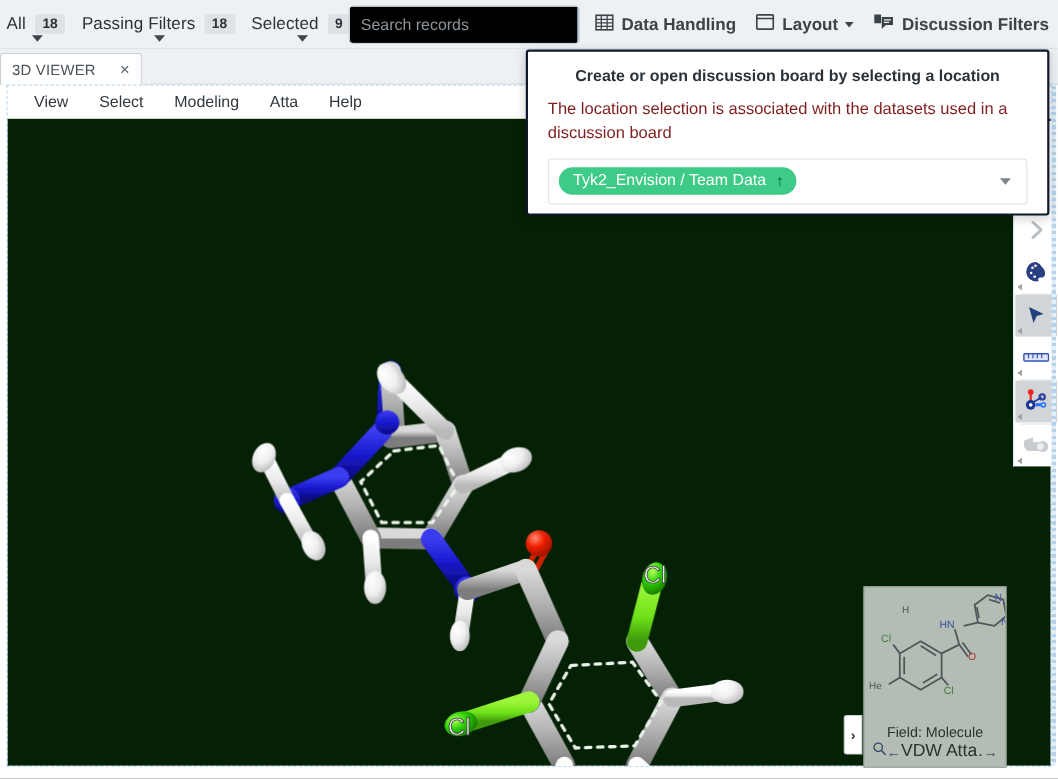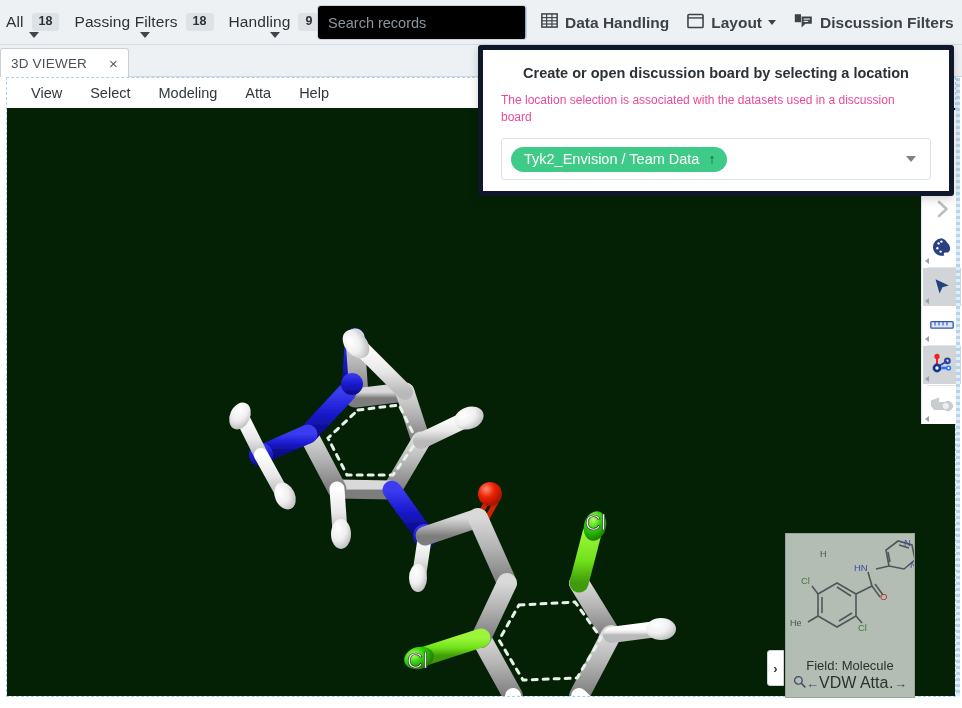--- a/index.html
+++ b/index.html
@@ -262,37 +262,37 @@
     cursor: pointer;
     z-index: 8;
   }
 
   
   .popover {
     position: absolute;
     left: 478px; top: 45px;
     width: 476px; height: 151px;
     background: #ffffff;
-    border: 5px solid #0f172a;
+    border: 2px solid #0f172a;
     border-radius: 3px;
     box-shadow: 0 3px 10px rgba(0,0,0,0.18);
     box-sizing: border-box;
     z-index: 20;
     padding: 15px 18px 0 18px;
   }
   .pop-title {
     text-align: center;
     font-size: 14.5px;
     font-weight: bold;
     color: #2b3238;
     margin-bottom: 11px;
   }
   .pop-desc {
-    font-size: 12px;
-    color: #ec4899;
+    font-size: 15px;
+    color: #7f1d1d;
     line-height: 1.42;
     margin-bottom: 12px;
     max-width: 418px;
   }
   .pop-select {
     position: relative;
     height: 40px;
     border: 1px solid #dde1e5;
     border-radius: 3px;
     display: flex; align-items: center;
@@ -350,21 +350,21 @@
         <span class="filter-label">All</span>
         <span class="filter-count">18</span>
         <span class="filter-caret"></span>
       </div>
       <div class="filter-group">
         <span class="filter-label">Passing Filters</span>
         <span class="filter-count">18</span>
         <span class="filter-caret"></span>
       </div>
       <div class="filter-group">
-        <span class="filter-label">Handling</span>
+        <span class="filter-label">Selected</span>
         <span class="filter-count">9</span>
         <span class="filter-caret"></span>
       </div>
     </div>
 
     <div class="search-wrap">
       <input class="search-input" type="text" placeholder="Search records" style="">
       <div class="search-btn">
         <span>
           <svg width="15" height="15" viewBox="0 0 16 16">

